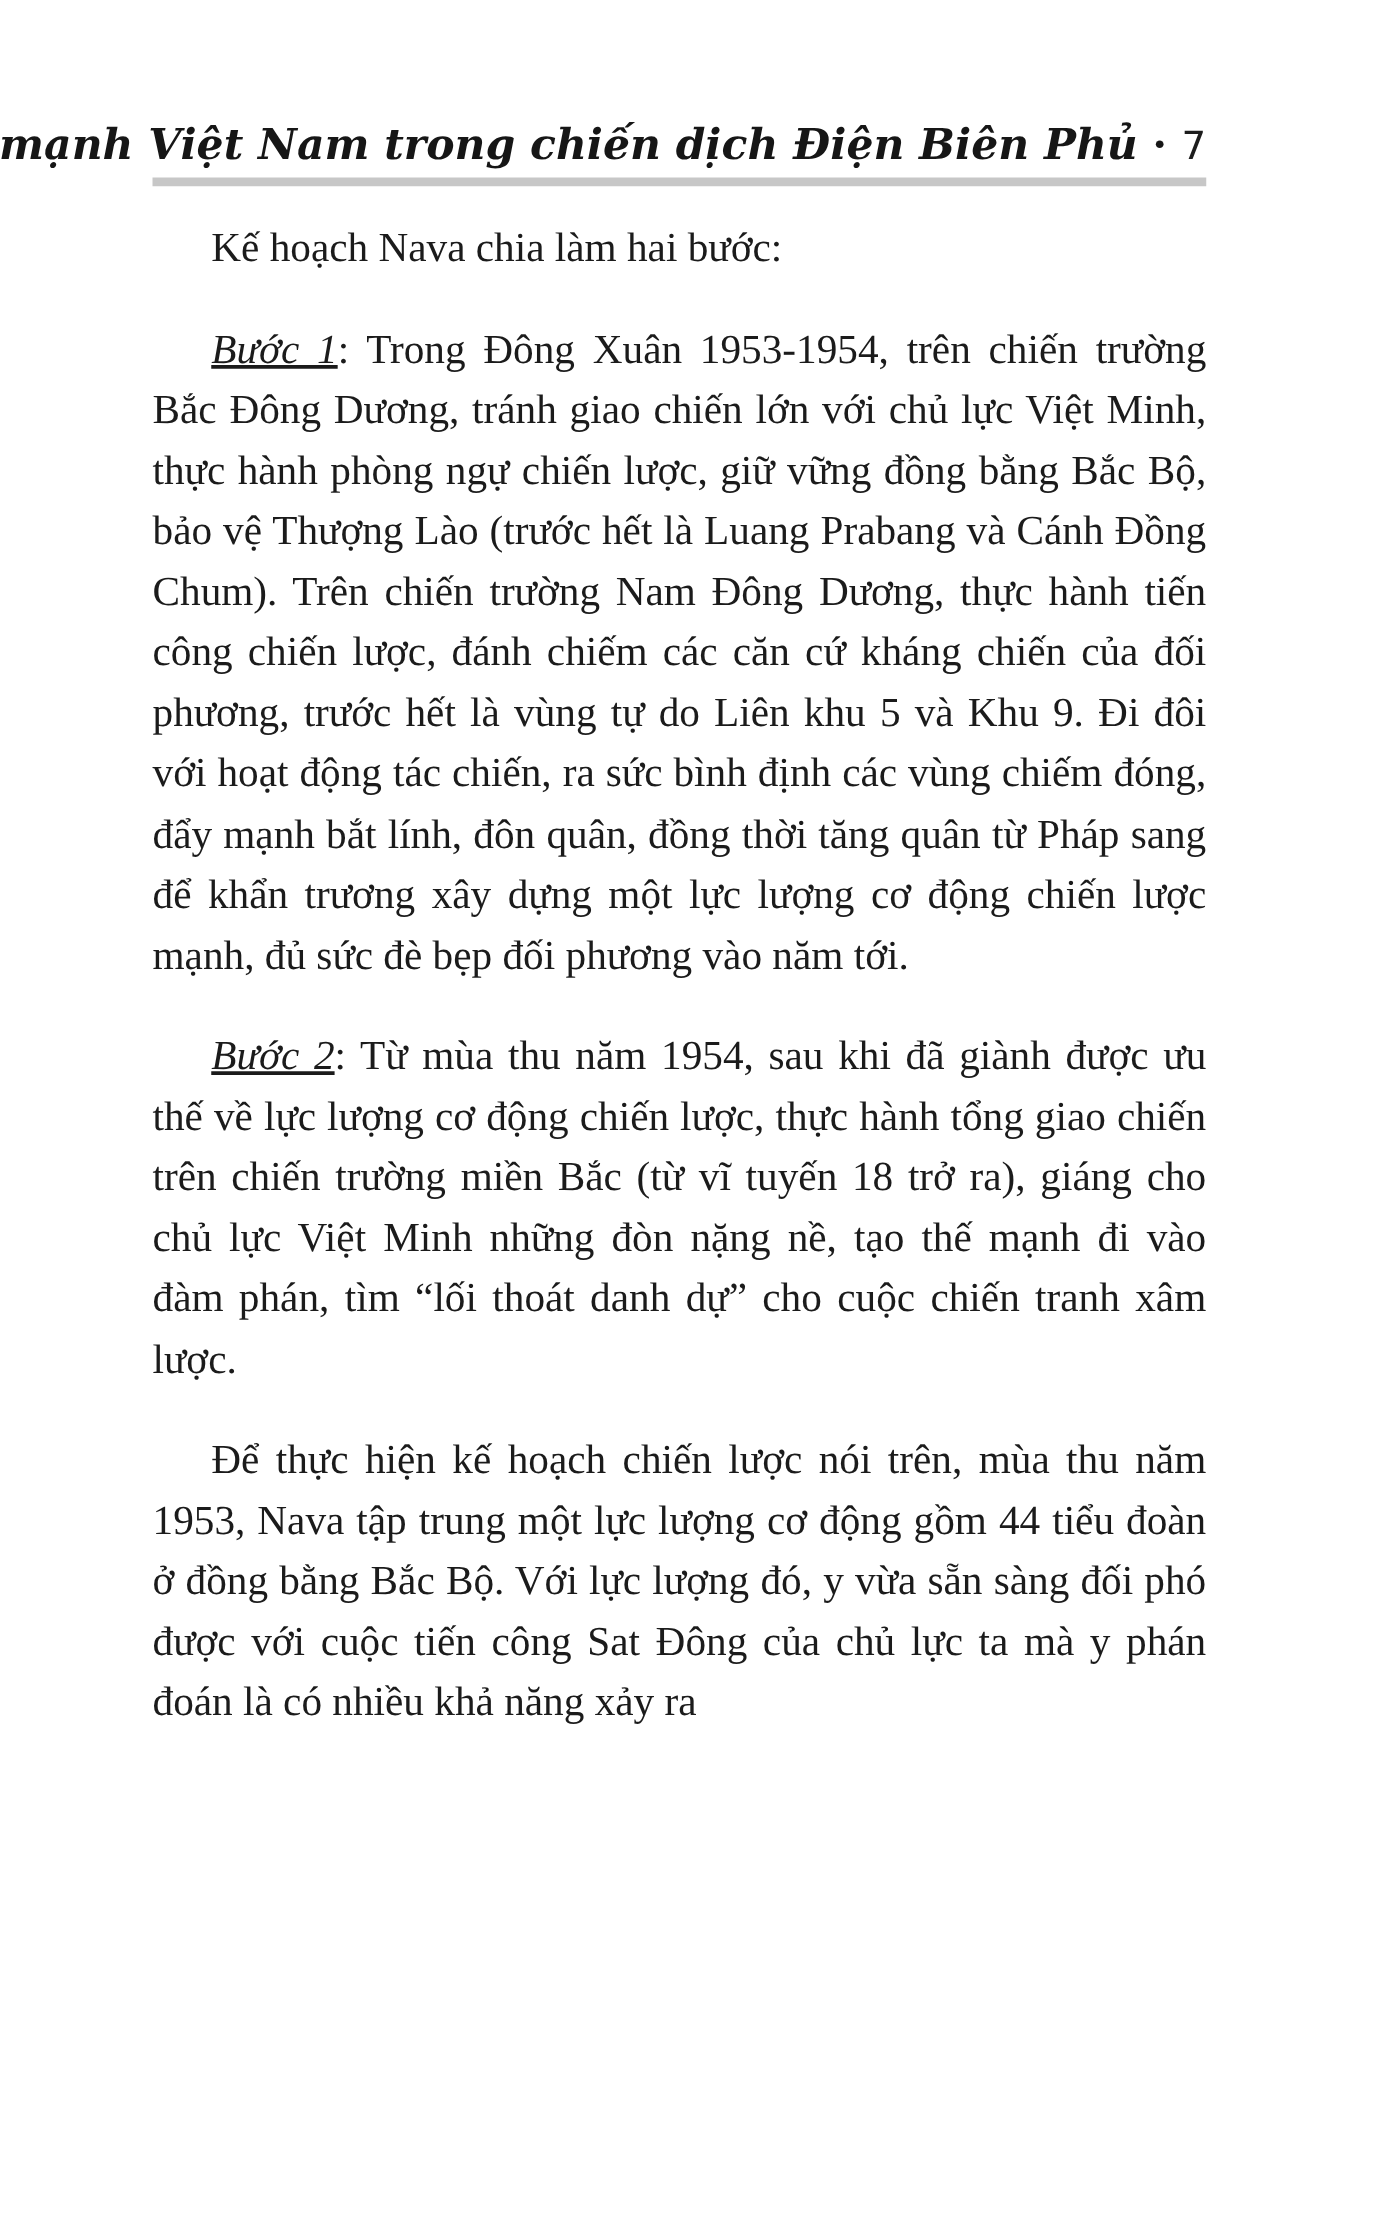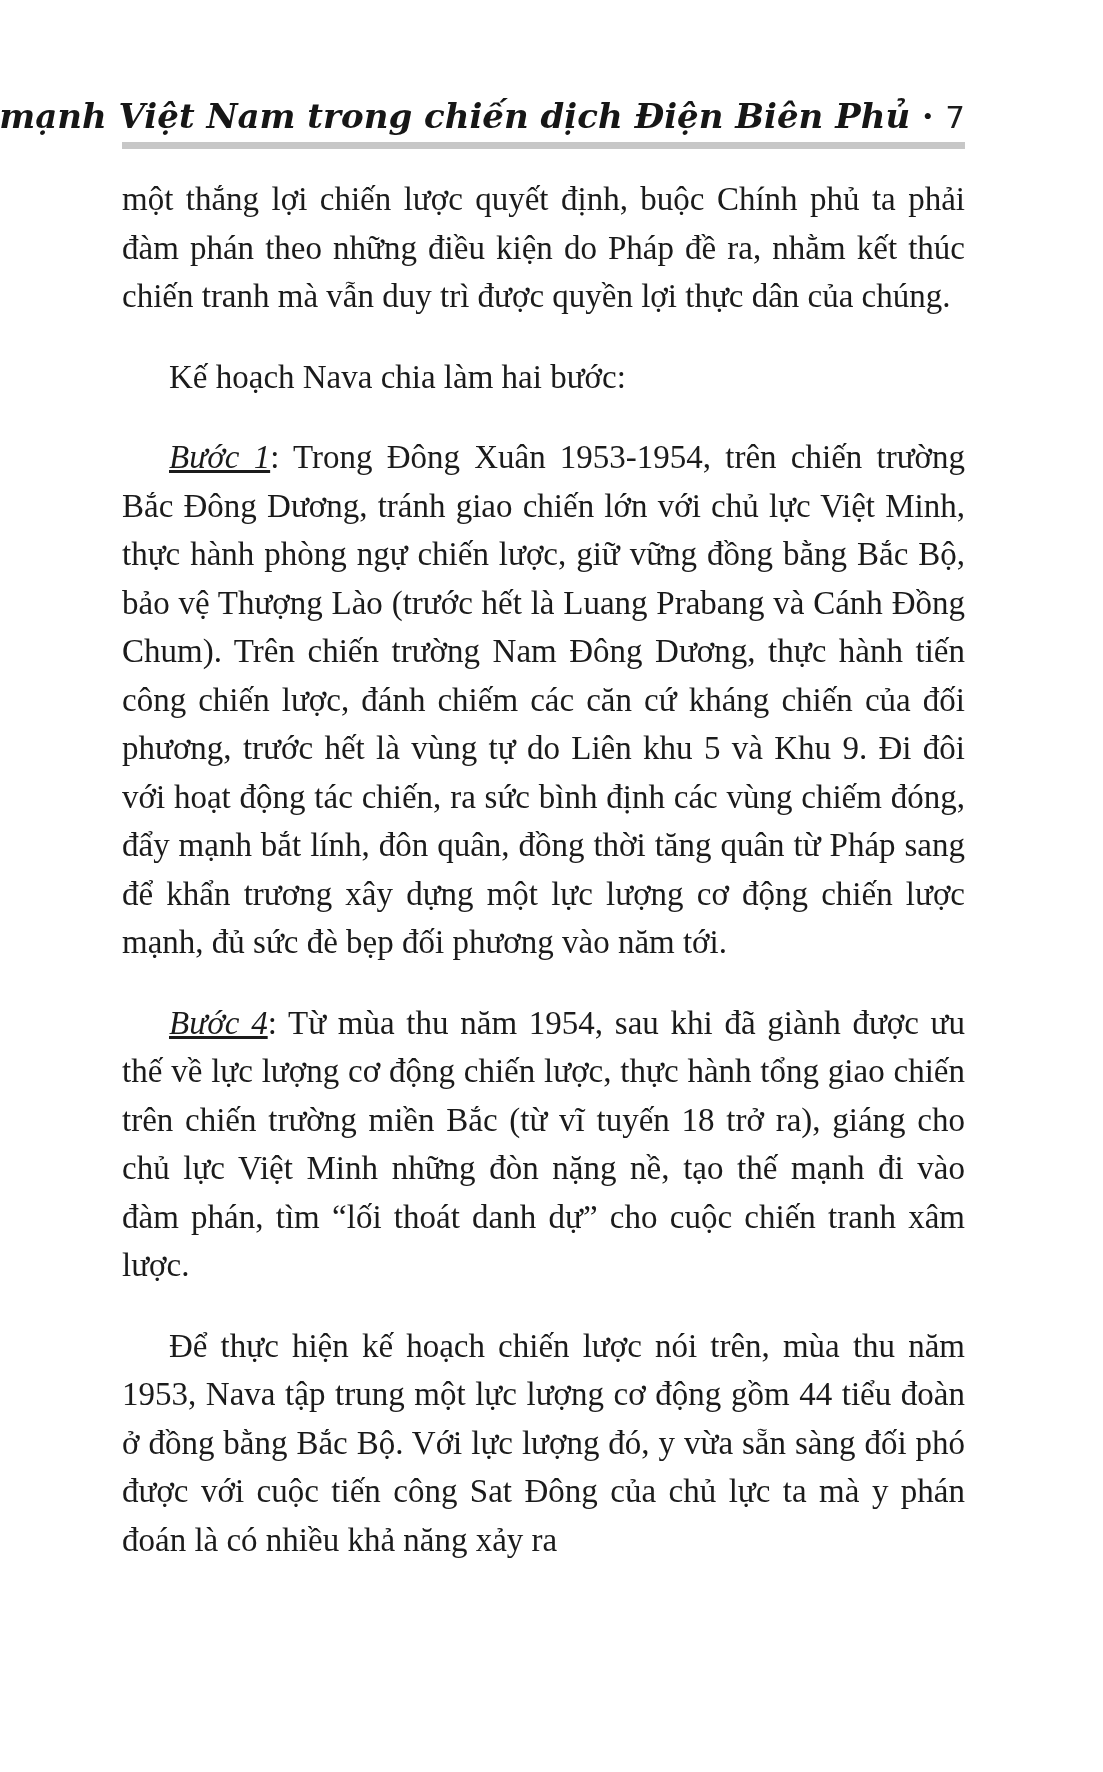--- a/index.html
+++ b/index.html
@@ -81,19 +81,18 @@
   <header class="page-header">
     <div class="header-line">
       <span class="header-title">Sức mạnh Việt Nam trong chiến dịch Điện Biên Phủ</span>
       <span class="header-sep">•</span>
       <span class="header-page-number">7</span>
     </div>
     <div class="header-rule"></div>
   </header>
 
   <main class="page-body" id="body-container">
-      <p class="para">một thắng lợi chiến lược quyết định, buộc Chính phủ ta phải đàm phán theo những điều kiện do Pháp đề ra, nhằm kết thúc chiến tranh mà vẫn duy trì được quyền lợi thực dân của chúng.</p>
       <p class="para indent">Kế hoạch Nava chia làm hai bước:</p>
       <p class="para indent"><em>Bước 1</em>: Trong Đông Xuân 1953-1954, trên chiến trường Bắc Đông Dương, tránh giao chiến lớn với chủ lực Việt Minh, thực hành phòng ngự chiến lược, giữ vững đồng bằng Bắc Bộ, bảo vệ Thượng Lào (trước hết là Luang Prabang và Cánh Đồng Chum). Trên chiến trường Nam Đông Dương, thực hành tiến công chiến lược, đánh chiếm các căn cứ kháng chiến của đối phương, trước hết là vùng tự do Liên khu 5 và Khu 9. Đi đôi với hoạt động tác chiến, ra sức bình định các vùng chiếm đóng, đẩy mạnh bắt lính, đôn quân, đồng thời tăng quân từ Pháp sang để khẩn trương xây dựng một lực lượng cơ động chiến lược mạnh, đủ sức đè bẹp đối phương vào năm tới.</p>
-      <p class="para indent"><em>Bước 4</em>: Từ mùa thu năm 1954, sau khi đã giành được ưu thế về lực lượng cơ động chiến lược, thực hành tổng giao chiến trên chiến trường miền Bắc (từ vĩ tuyến 18 trở ra), giáng cho chủ lực Việt Minh những đòn nặng nề, tạo thế mạnh đi vào đàm phán, tìm “lối thoát danh dự” cho cuộc chiến tranh xâm lược.</p>
+      <p class="para indent"><em>Bước 2</em>: Từ mùa thu năm 1954, sau khi đã giành được ưu thế về lực lượng cơ động chiến lược, thực hành tổng giao chiến trên chiến trường miền Bắc (từ vĩ tuyến 18 trở ra), giáng cho chủ lực Việt Minh những đòn nặng nề, tạo thế mạnh đi vào đàm phán, tìm “lối thoát danh dự” cho cuộc chiến tranh xâm lược.</p>
       <p class="para indent">Để thực hiện kế hoạch chiến lược nói trên, mùa thu năm 1953, Nava tập trung một lực lượng cơ động gồm 44 tiểu đoàn ở đồng bằng Bắc Bộ. Với lực lượng đó, y vừa sẵn sàng đối phó được với cuộc tiến công Sat Đông của chủ lực ta mà y phán đoán là có nhiều khả năng xảy ra</p>
     </main>
 </div>
 
 </body></html>

